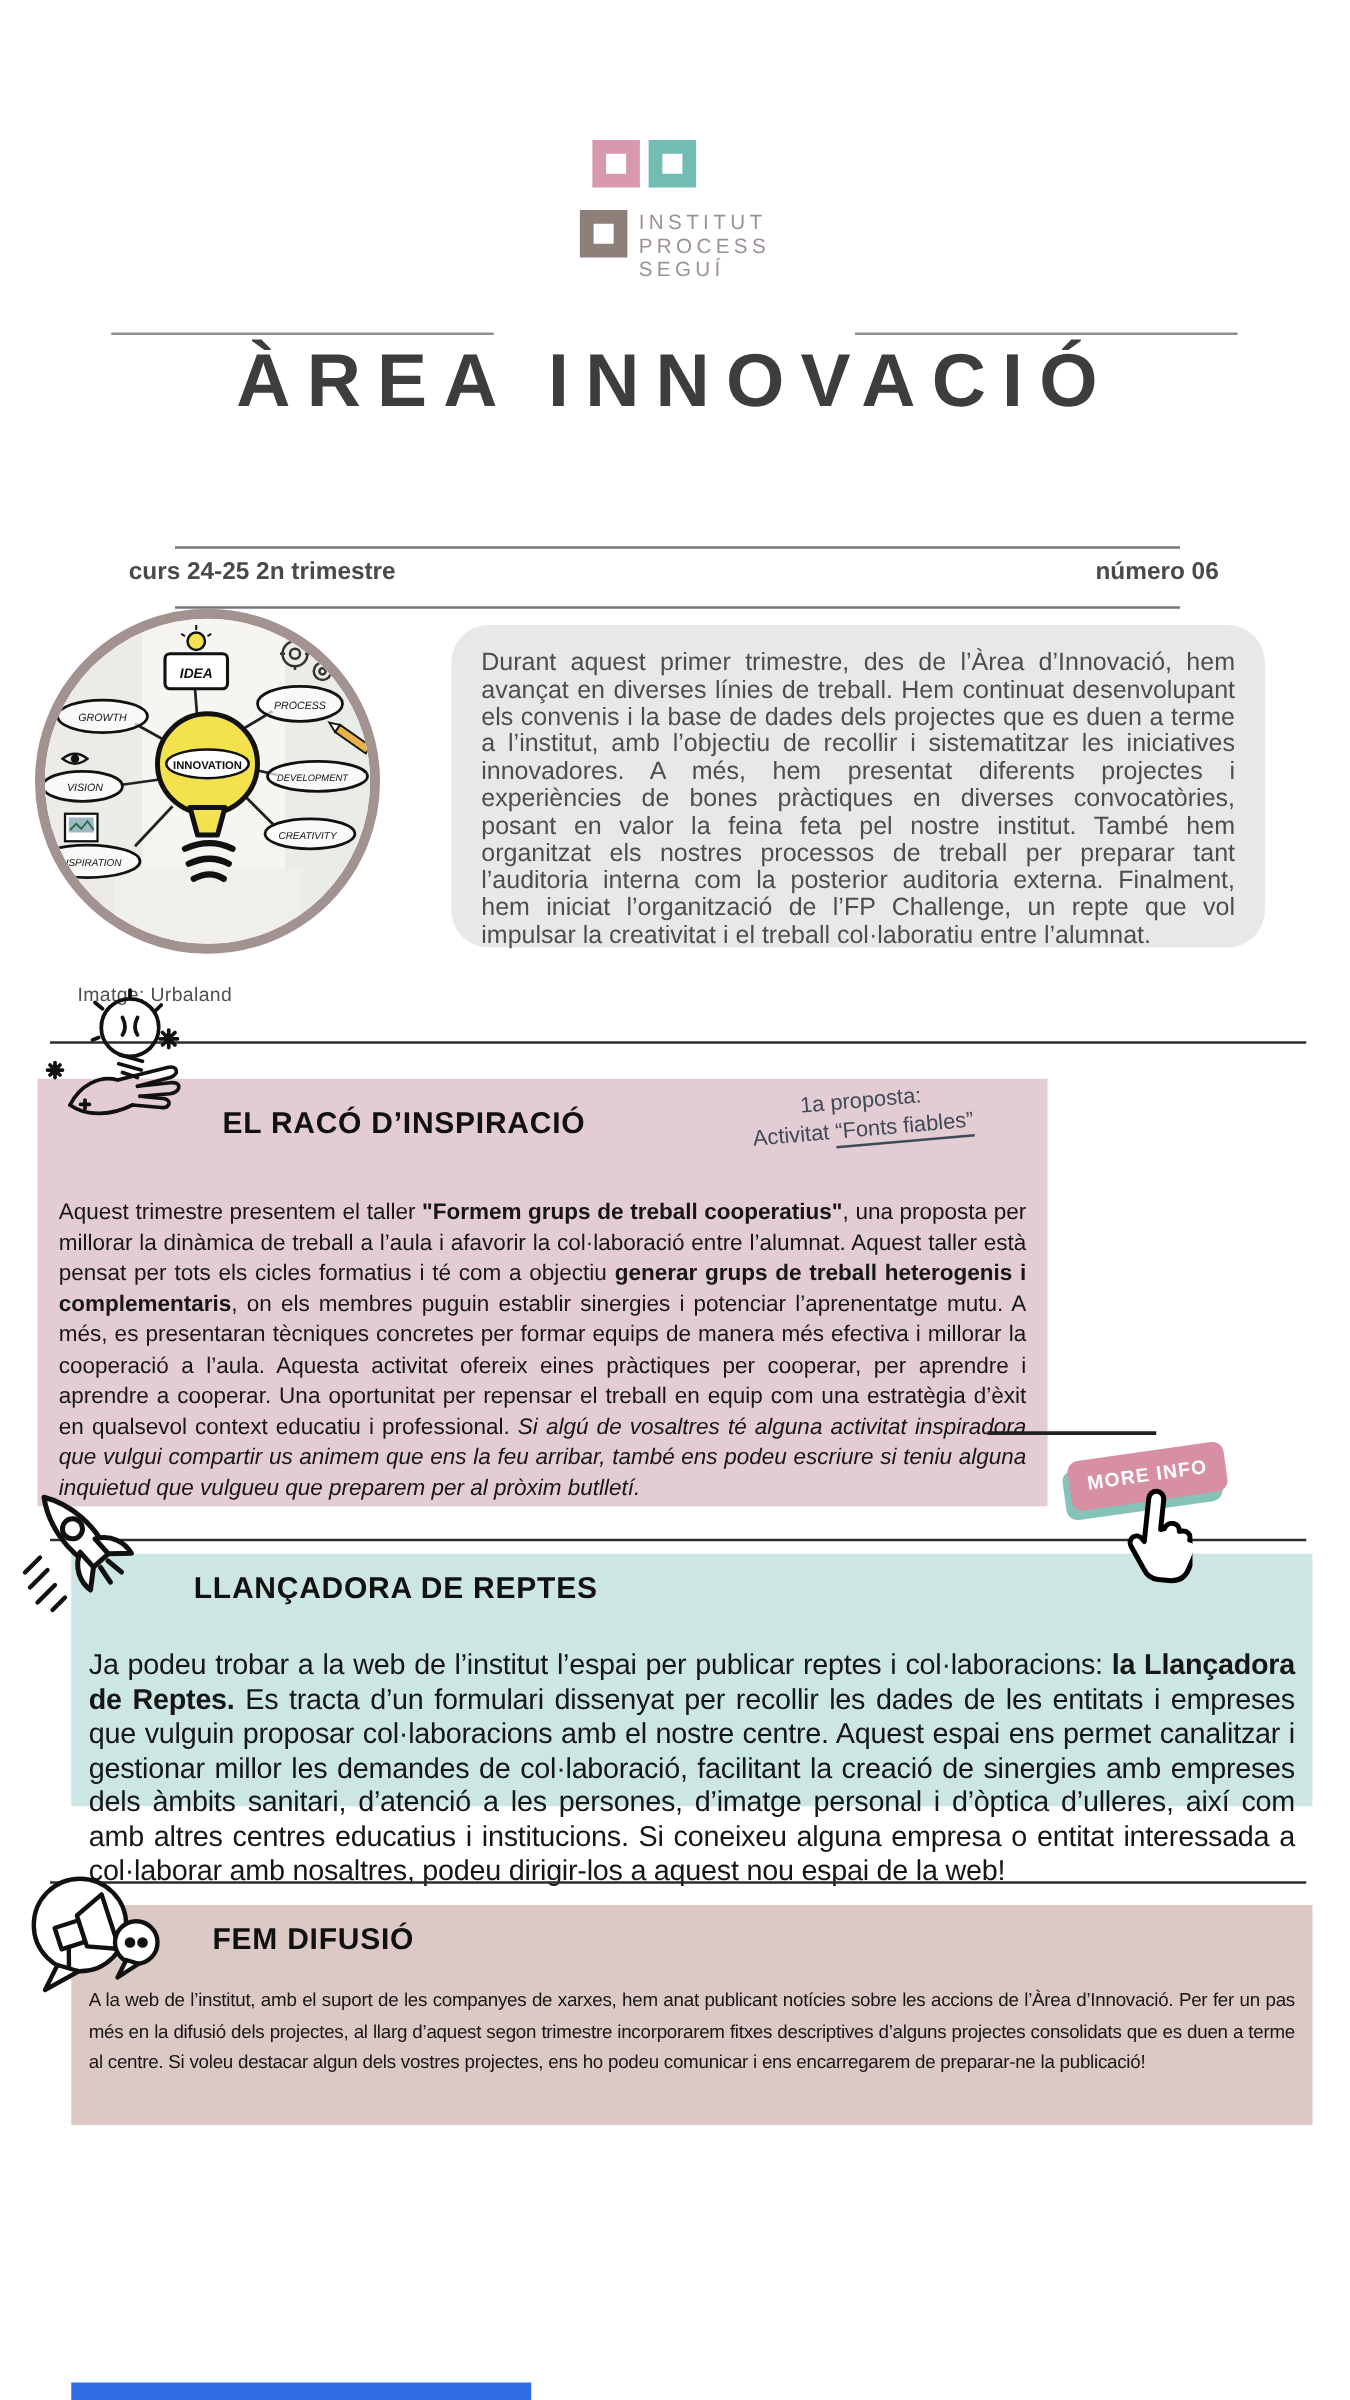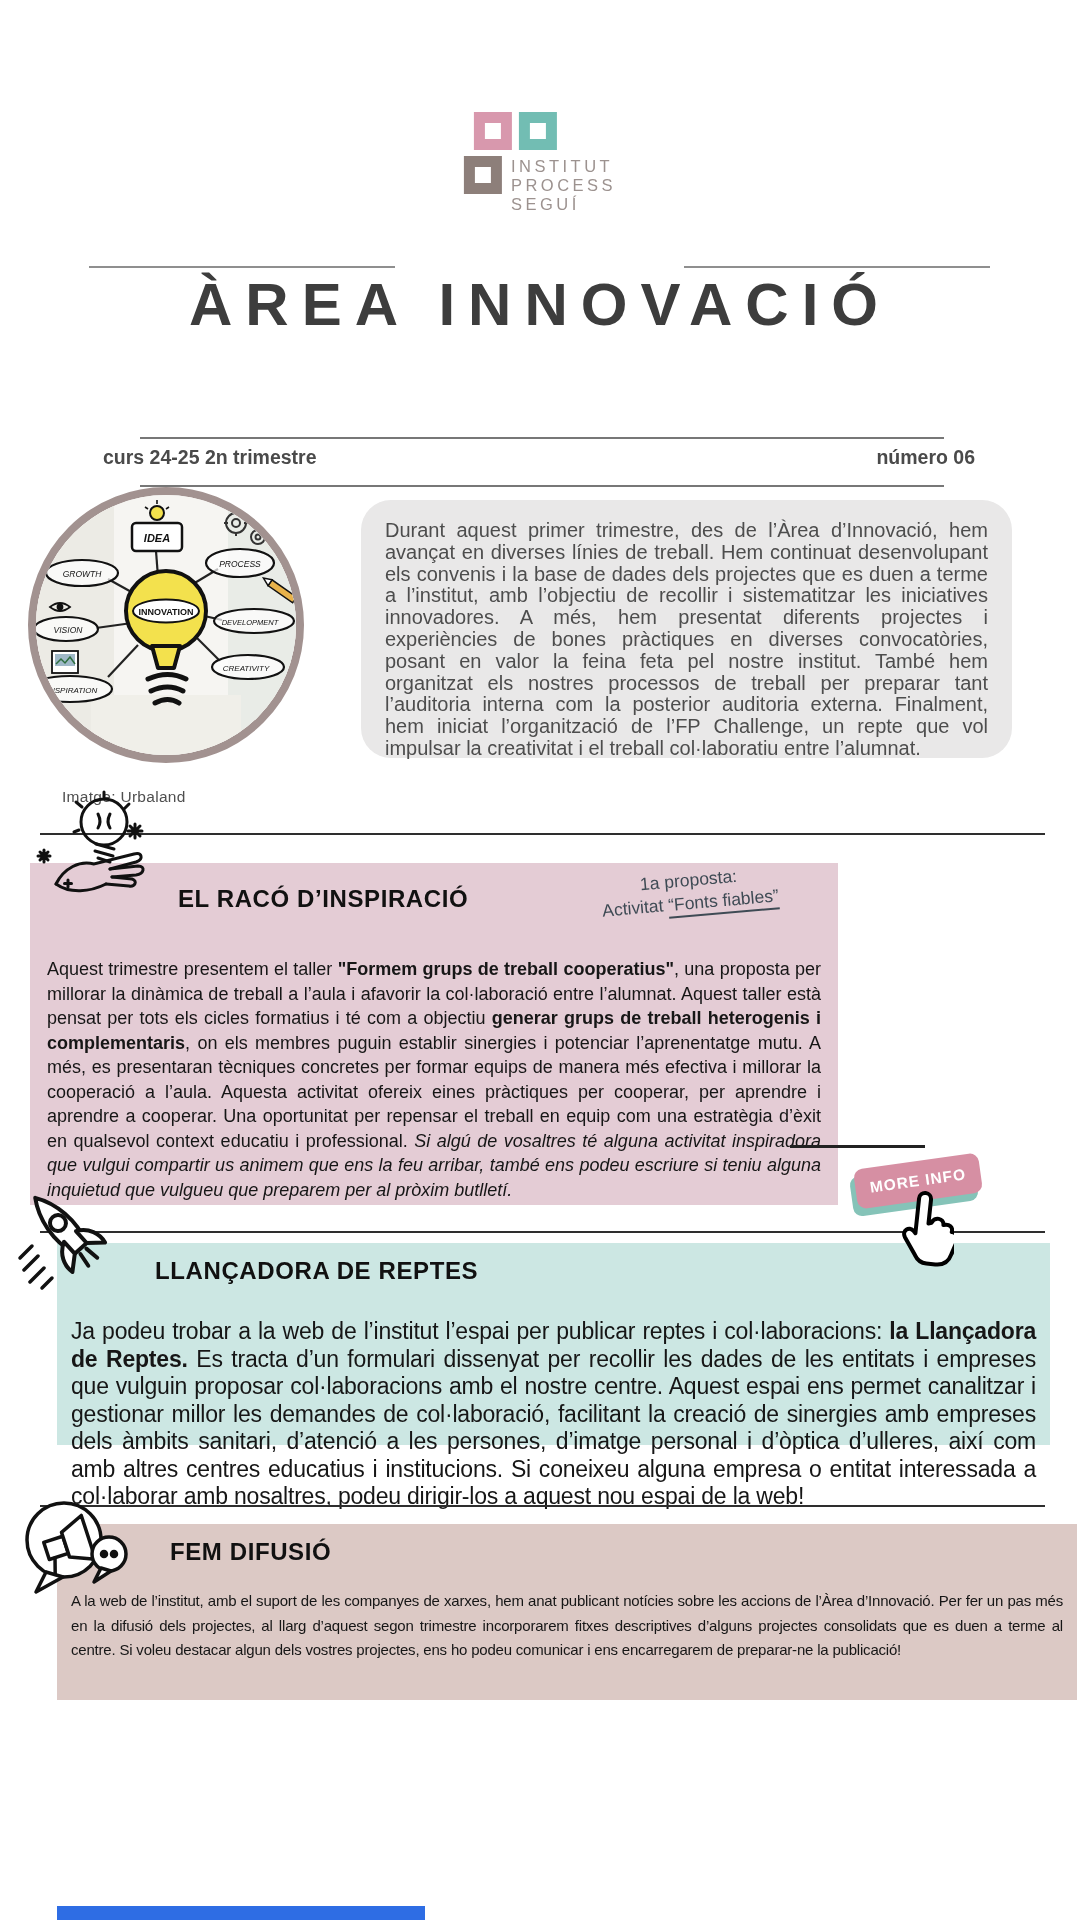--- a/index.html
+++ b/index.html
@@ -3,21 +3,21 @@
 <meta charset="utf-8">
 <style>
   html,body{margin:0;padding:0;background:#fff;}
   .page{position:relative;width:1080px;height:1920px;background:#fff;overflow:hidden;
         font-family:"Liberation Sans",sans-serif;color:#161616;}
   .abs{position:absolute;}
 
   
   .logo{top:112px;left:50%;transform:translateX(-50%);}
   .logo-row1{display:flex;gap:7px;margin-left:10px;}
-  .logo-row2{display:flex;gap:9px;margin-top:6px;align-items:flex-start;}
+  .logo-row2{display:flex;gap:9px;margin-top:18px;align-items:flex-start;}
   .sq{width:38px;height:38px;display:flex;align-items:center;justify-content:center;}
   .sq-inner{width:16px;height:16px;background:#fff;}
   .sq-pink{background:var(--logo-pink);}
   .sq-teal{background:var(--logo-teal);}
   .sq-gray{background:var(--logo-gray);}
   .logo-text{font-size:16.5px;letter-spacing:3.5px;color:var(--logo-text);line-height:19px;padding-top:1px;}
 
   .deco-line{height:2px;background:#8f8f8f;}
   .title{top:270px;left:0;width:100%;text-align:center;font-size:60px;font-weight:700;
          letter-spacing:13px;color:var(--title-color);margin:0;}
@@ -247,19 +247,19 @@
         <path d="M48 36 L72 26 L72 72 L48 62 Z"></path>
         <path d="M34 58 l-5 16" fill="none" stroke-linecap="round"></path>
       </g>
       <circle cx="93" cy="58" r="17"></circle>
       <path d="M85 72 L78 86 L95 75 Z" stroke-linecap="round"></path>
       <circle cx="88" cy="58" r="2.5" fill="#111"></circle>
         <circle cx="98" cy="58" r="2.5" fill="#111"></circle>
     </g>
   </svg>
 
-  <section class="abs section-narrow sec3" style="position:absolute;padding-left:27px;">
+  <section class="abs section-narrow sec3" style="position:absolute;">
     <h2 class="sec-title" style="left:113px;top:14px;">FEM DIFUSIÓ</h2>
     <p class="sec-body"><span>A la web de l’institut, amb el suport de les companyes de xarxes, hem anat publicant notícies sobre les accions de l’Àrea d’Innovació. Per fer un pas més en la difusió dels projectes, al llarg d’aquest segon trimestre incorporarem fitxes descriptives d’alguns projectes consolidats que es duen a terme al centre. Si voleu destacar algun dels vostres projectes, ens ho podeu comunicar i ens encarregarem de preparar-ne la publicació!</span></p>
   </section>
 
   <div class="abs blue-bar"></div>
 </div>
 
 </body></html>

